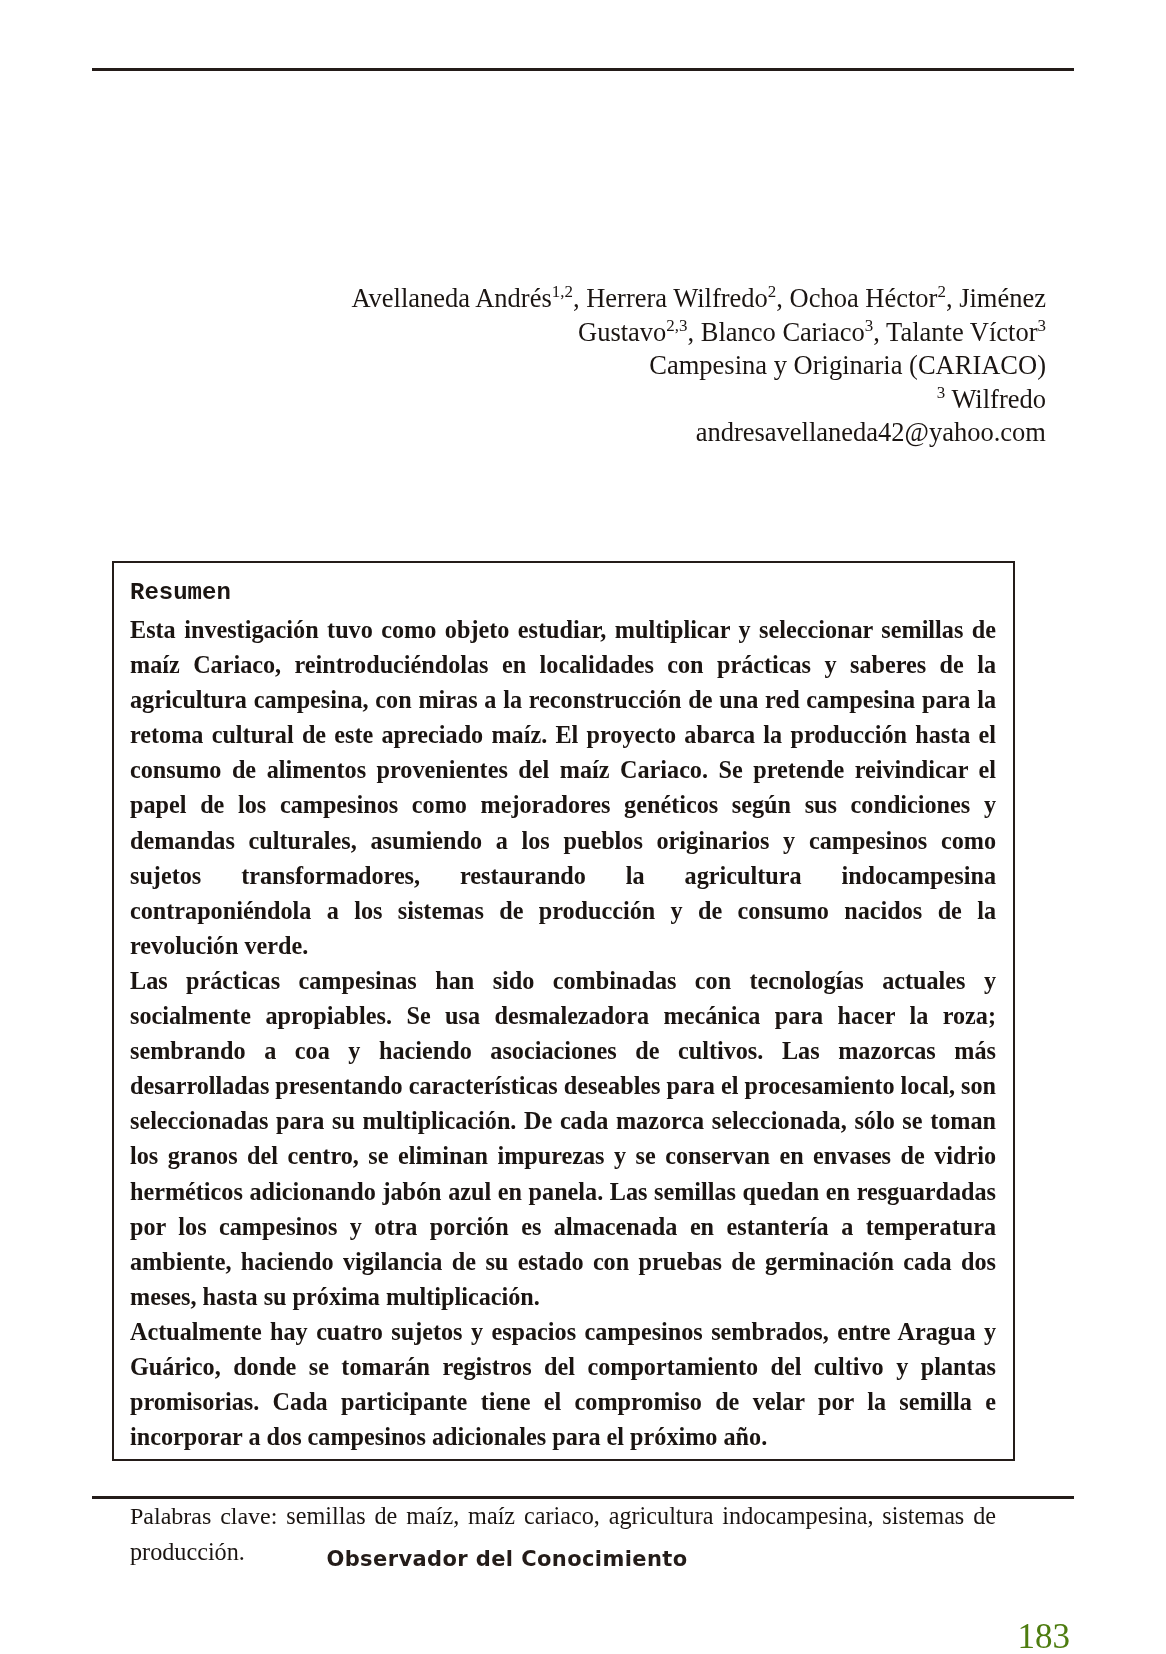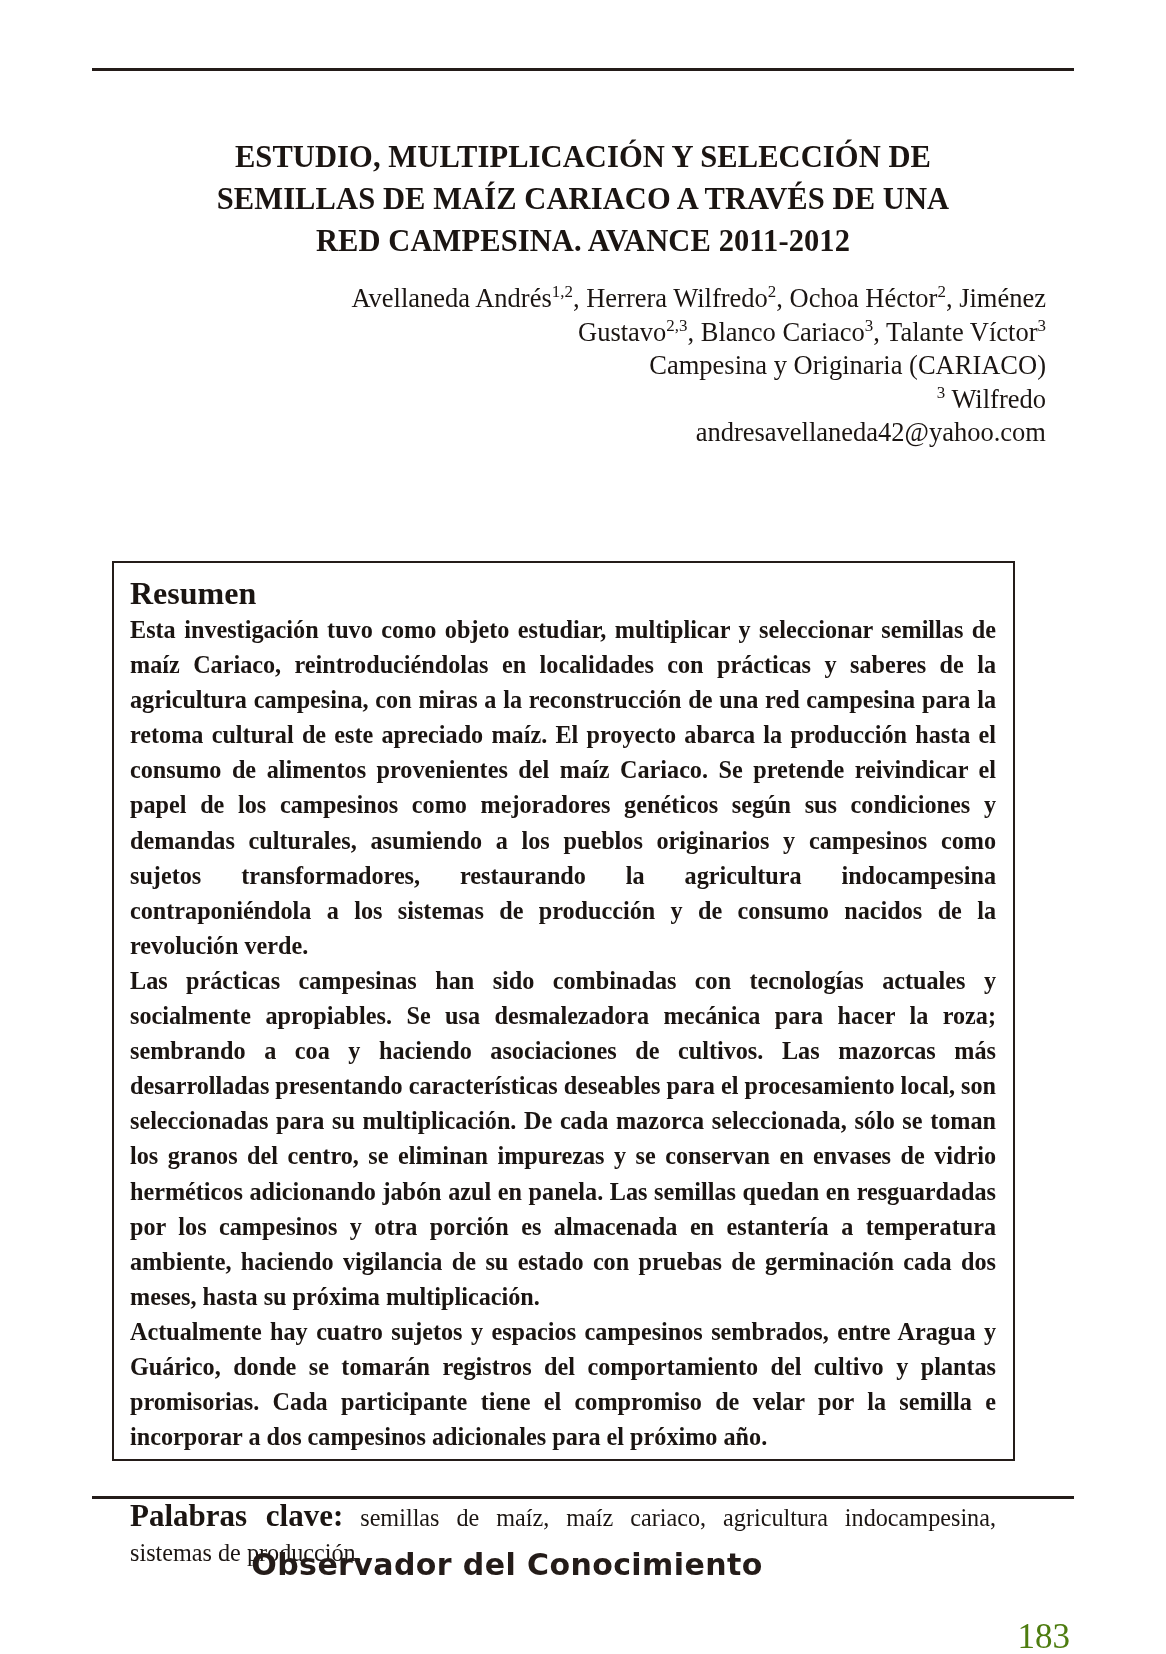--- a/index.html
+++ b/index.html
@@ -61,86 +61,82 @@
     left: 112px;
     top: 561px;
     width: 903px;
     height: 900px;
     border: 2.5px solid #241c19;
     box-sizing: border-box;
     padding: 13px 17px 10px 16px;
   }
   .abstract-heading {
     font-weight: bold;
-    font-size: 32px;
+    font-size: 24px;
     line-height: 34px;
     margin: 0 0 2px 0;
+    font-family: Liberation Mono, monospace;
   }
   .abstract-p {
     margin: 0;
     font-size: 24.2px;
     line-height: 35.1px;
     text-align: justify;
     text-justify: inter-word;
     hyphens: none;
     font-weight: bold;
   }
   .keywords {
     margin: 0;
     padding-top: 44px;
     font-size: 24.2px;
     line-height: 35.1px;
     text-align: justify;
   }
   .keywords .kw-label {
-    font-weight: bold;
-    font-size: 31px;
+    font-weight: normal;
+    font-size: 24px;
   }
 
   
   .bottom-rule {
     position: absolute;
     left: 92px;
     top: 1496px;
     width: 982px;
     height: 3px;
     background: #241c19;
   }
   .footer-journal {
     position: absolute;
     left: 112px;
     top: 1547px;
     width: 790px;
     text-align: center;
     font-family: "DejaVu Sans", "Liberation Sans", sans-serif;
     font-weight: bold;
-    font-size: 30px;
+    font-size: 21px;
     letter-spacing: 0.4px;
     color: #241c19;
   }
   .footer-page {
     position: absolute;
     right: 96px;
     top: 1617px;
     font-size: 35px;
     color: #4d7c0f;
   }
 </style>
 </head>
 <body>
 
 <div class="page">
 
   <div class="top-rule"></div>
 
-  <div class="title">
-    <span class="tline">ESTUDIO, MULTIPLICACIÓN Y SELECCIÓN DE</span>
-    <span class="tline">SEMILLAS DE MAÍZ CARIACO A TRAVÉS DE UNA</span>
-    <span class="tline">RED CAMPESINA. AVANCE 2011-2012</span>
-  </div>
 
   <div class="authors">
     <span class="aline"><span>Avellaneda Andrés</span><sup>1,2</sup><span>, Herrera Wilfredo</span><sup>2</sup><span>, Ochoa Héctor</span><sup>2</sup><span>, Jiménez</span></span>
     <span class="aline"><span>Gustavo</span><sup>2,3</sup><span>, Blanco Cariaco</span><sup>3</sup><span>, Talante Víctor</span><sup>3</sup></span>
     <span class="aline">Campesina y Originaria (CARIACO)</span>
     <span class="aline"><sup>3</sup><span> Wilfredo</span></span>
     <span class="aline">andresavellaneda42@yahoo.com</span>
   </div>
 
   <div class="abstract-box">

